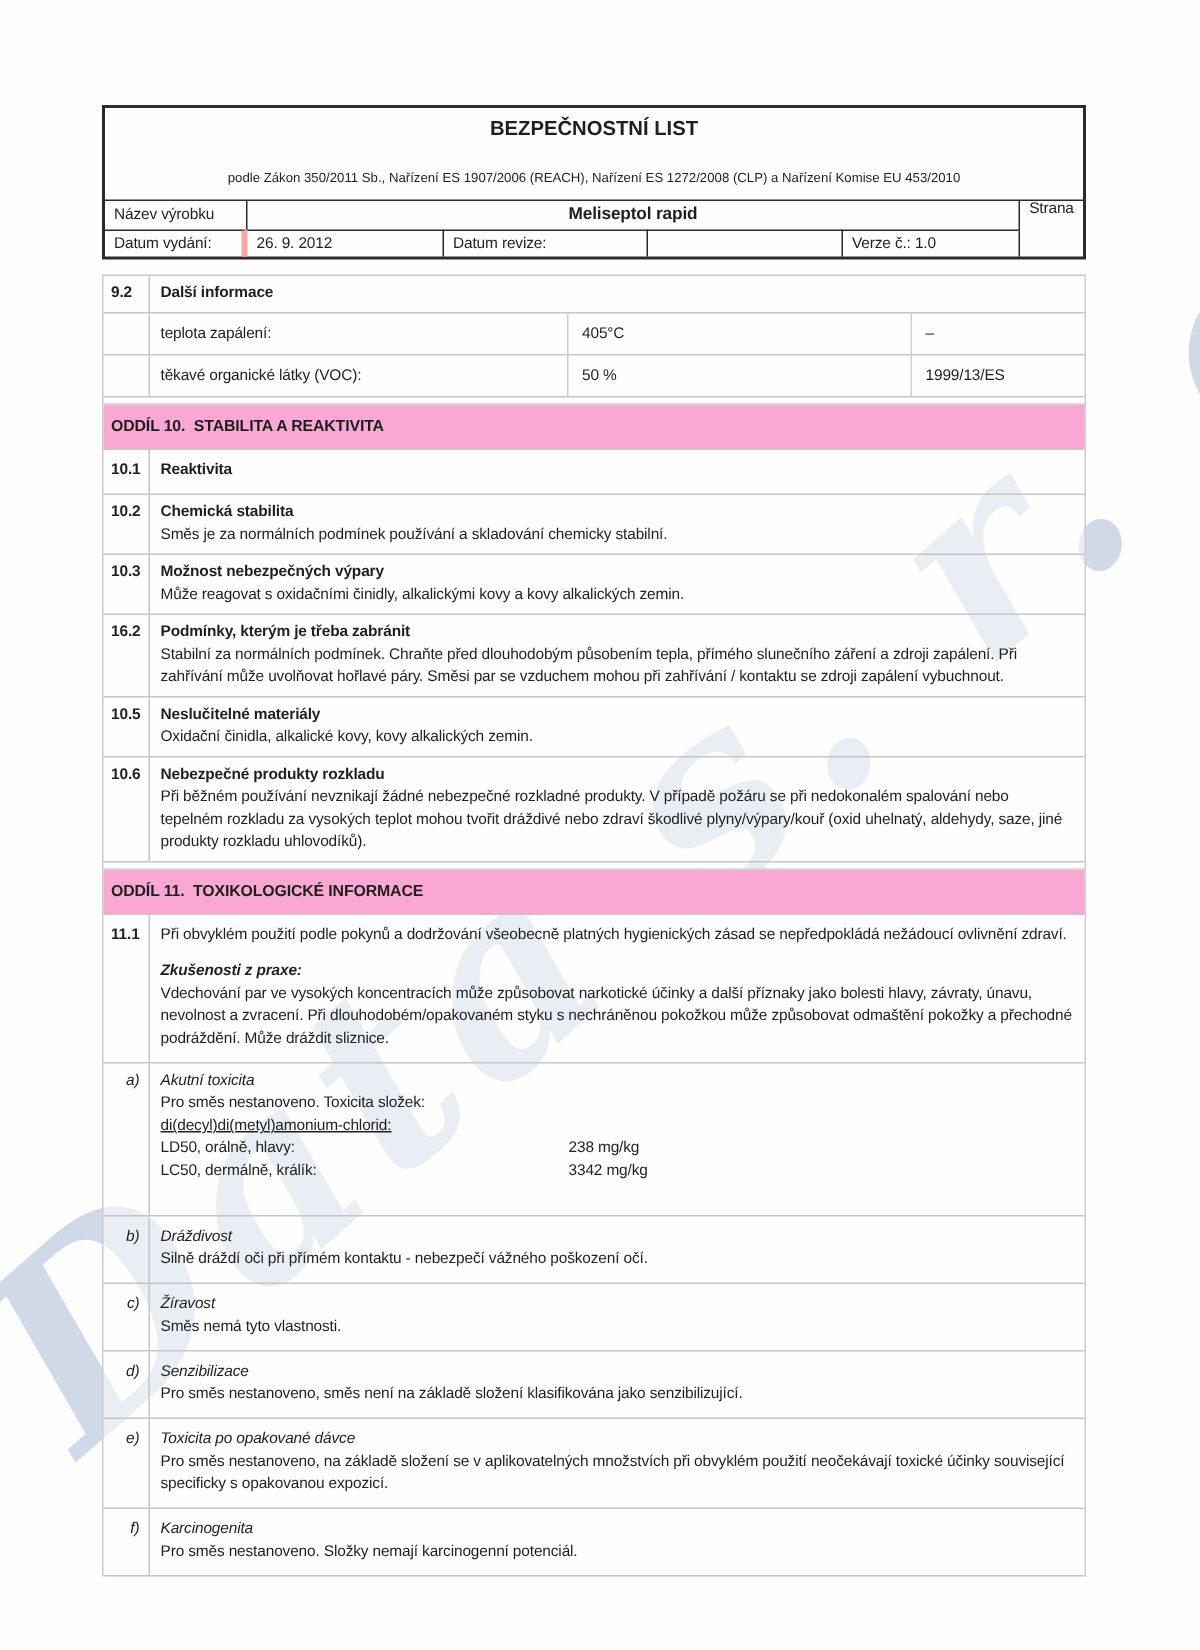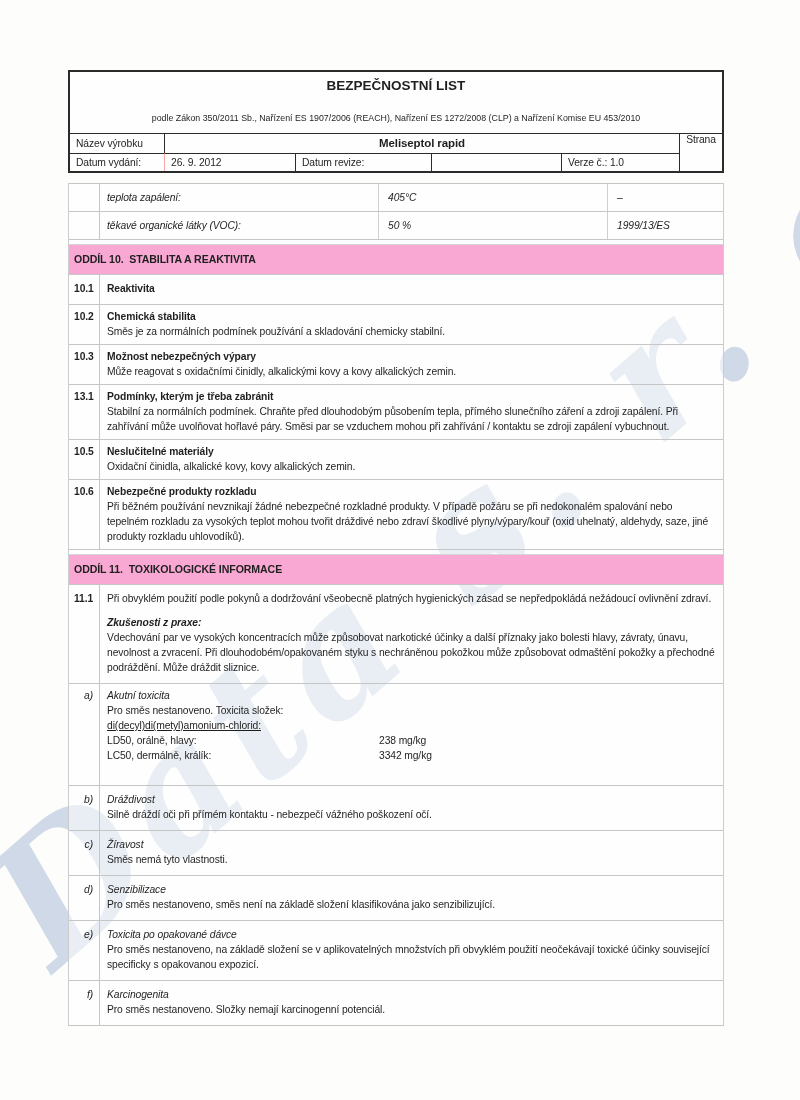--- a/index.html
+++ b/index.html
@@ -23,41 +23,41 @@
   .hdr-title-cell { border-bottom:1px solid #2b2b2b; padding:6px 8px 7px; text-align:center; }
   .hdr-title { font-weight:bold; font-size:13.5px; letter-spacing:0; }
   .hdr-subtitle { font-size:8.8px; margin-top:18px; letter-spacing:0; }
   .hdr-grid { display:grid; grid-template-columns:95px 131px 136px 130px 117px 1fr; grid-template-rows:19px 18px; }
   .hcell { display:flex; align-items:center; padding:0 6px; overflow:hidden; white-space:nowrap; }
   .h-prod-label { grid-area:1/1/2/2; border-right:1px solid #2b2b2b; }
   .h-prod-name  { grid-area:1/2/2/6; justify-content:center; font-weight:bold; font-size:11.5px; }
   .h-strana     { grid-area:1/6/3/7; border-left:1px solid #2b2b2b; flex-direction:column; justify-content:space-between; padding:0 2px; text-align:center;gap:40px; }
   .h-strana div { line-height:12px; }
   .h-r2 { border-top:1px solid #2b2b2b; }
-  .h-issue-label { grid-area:2/1/3/2; border-right:1px solid #fca5a5;text-align:center; }
+  .h-issue-label { grid-area:2/1/3/2; border-right:4px solid #fca5a5;text-align:center; }
   .h-issue-date  { grid-area:2/2/3/3; border-right:1px solid #2b2b2b; }
   .h-rev-label   { grid-area:2/3/3/4; border-right:1px solid #2b2b2b; }
   .h-rev-value   { grid-area:2/4/3/5; border-right:1px solid #2b2b2b; }
   .h-version     { grid-area:2/5/3/6; }
 
   
   .tbl { margin-top:10px; border-left:1px solid #cccccc; border-right:1px solid #cccccc; border-top:1px solid #c6c6c6; background:rgba(255,255,255,0.55); }
   .row { display:flex; border-bottom:1px solid #c6c6c6; }
   .num {
     flex:none; width:31px; border-right:1px solid #c6c6c6;
     font-weight:bold; padding:4px 3px 4px 5px; box-sizing:border-box;
   }
   .num.letter { font-weight:normal; font-style:italic; text-align:right; padding-right:6px; }
   .body { flex:1; padding:4px 8px 5px 7px; min-width:0; }
   .item-title { font-weight:bold; }
   .sub-title { font-style:italic; }
   .band { background:#f9a8d4; font-weight:bold; font-size:10.6px; padding:7px 4px 7px 5px; margin-top:4px; border-bottom:1px solid #c6c6c6; border-top:1px solid #d6d6d6; }
 
   
-  .prop-row .body { display:flex; padding:0;font-style:italic; }
+  .prop-row .body { display:flex; padding:0; }
   .prop-label { width:279px; box-sizing:border-box; padding:6px 4px 6px 7px; border-right:1px solid #cfcfcf; }
   .prop-value { width:229px; box-sizing:border-box; padding:6px 4px 6px 9px; border-right:1px solid #cfcfcf; }
   .prop-ref   { flex:1; padding:6px 4px 6px 9px; }
 
   
   .tox-head-row .body { padding-bottom:14px; }
   .exp-title { font-weight:bold; font-style:italic; margin-top:9px; }
   .chem { text-decoration:underline; }
   .tox-row { display:flex; }
   .tox-label { width:272px; flex:none; }
@@ -88,20 +88,24 @@
         <div class="hcell h-r2 h-issue-label">Datum vydání:</div>
         <div class="hcell h-r2 h-issue-date">26. 9. 2012</div>
         <div class="hcell h-r2 h-rev-label">Datum revize:</div>
         <div class="hcell h-r2 h-rev-value"></div>
         <div class="hcell h-r2 h-version">Verze č.: 1.0</div>
       </div>
     </div>
 
     <div class="tbl">
 
+      <div class="row">
+        <div class="num">9.2</div>
+        <div class="body item-title">Další informace</div>
+      </div>
       <div class="row prop-row">
         <div class="num"></div>
         <div class="body">
           <div class="prop-label">teplota zapálení:</div>
           <div class="prop-value">405°C</div>
           <div class="prop-ref">–</div>
         </div>
       </div>
       <div class="row prop-row">
         <div class="num"></div>
@@ -128,21 +132,21 @@
         </div>
       </div>
       <div class="row">
         <div class="num">10.3</div>
         <div class="body">
           <div class="item-title">Možnost nebezpečných výpary</div>
           <div>Může reagovat s oxidačními činidly, alkalickými kovy a kovy alkalických zemin.</div>
         </div>
       </div>
       <div class="row">
-        <div class="num">13.1</div>
+        <div class="num">16.2</div>
         <div class="body">
           <div class="item-title">Podmínky, kterým je třeba zabránit</div>
           <div>Stabilní za normálních podmínek. Chraňte před dlouhodobým působením tepla, přímého slunečního záření a zdroji zapálení. Při zahřívání může uvolňovat hořlavé páry. Směsi par se vzduchem mohou při zahřívání / kontaktu se zdroji zapálení vybuchnout.</div>
         </div>
       </div>
       <div class="row">
         <div class="num">10.5</div>
         <div class="body">
           <div class="item-title">Neslučitelné materiály</div>
           <div>Oxidační činidla, alkalické kovy, kovy alkalických zemin.</div>

